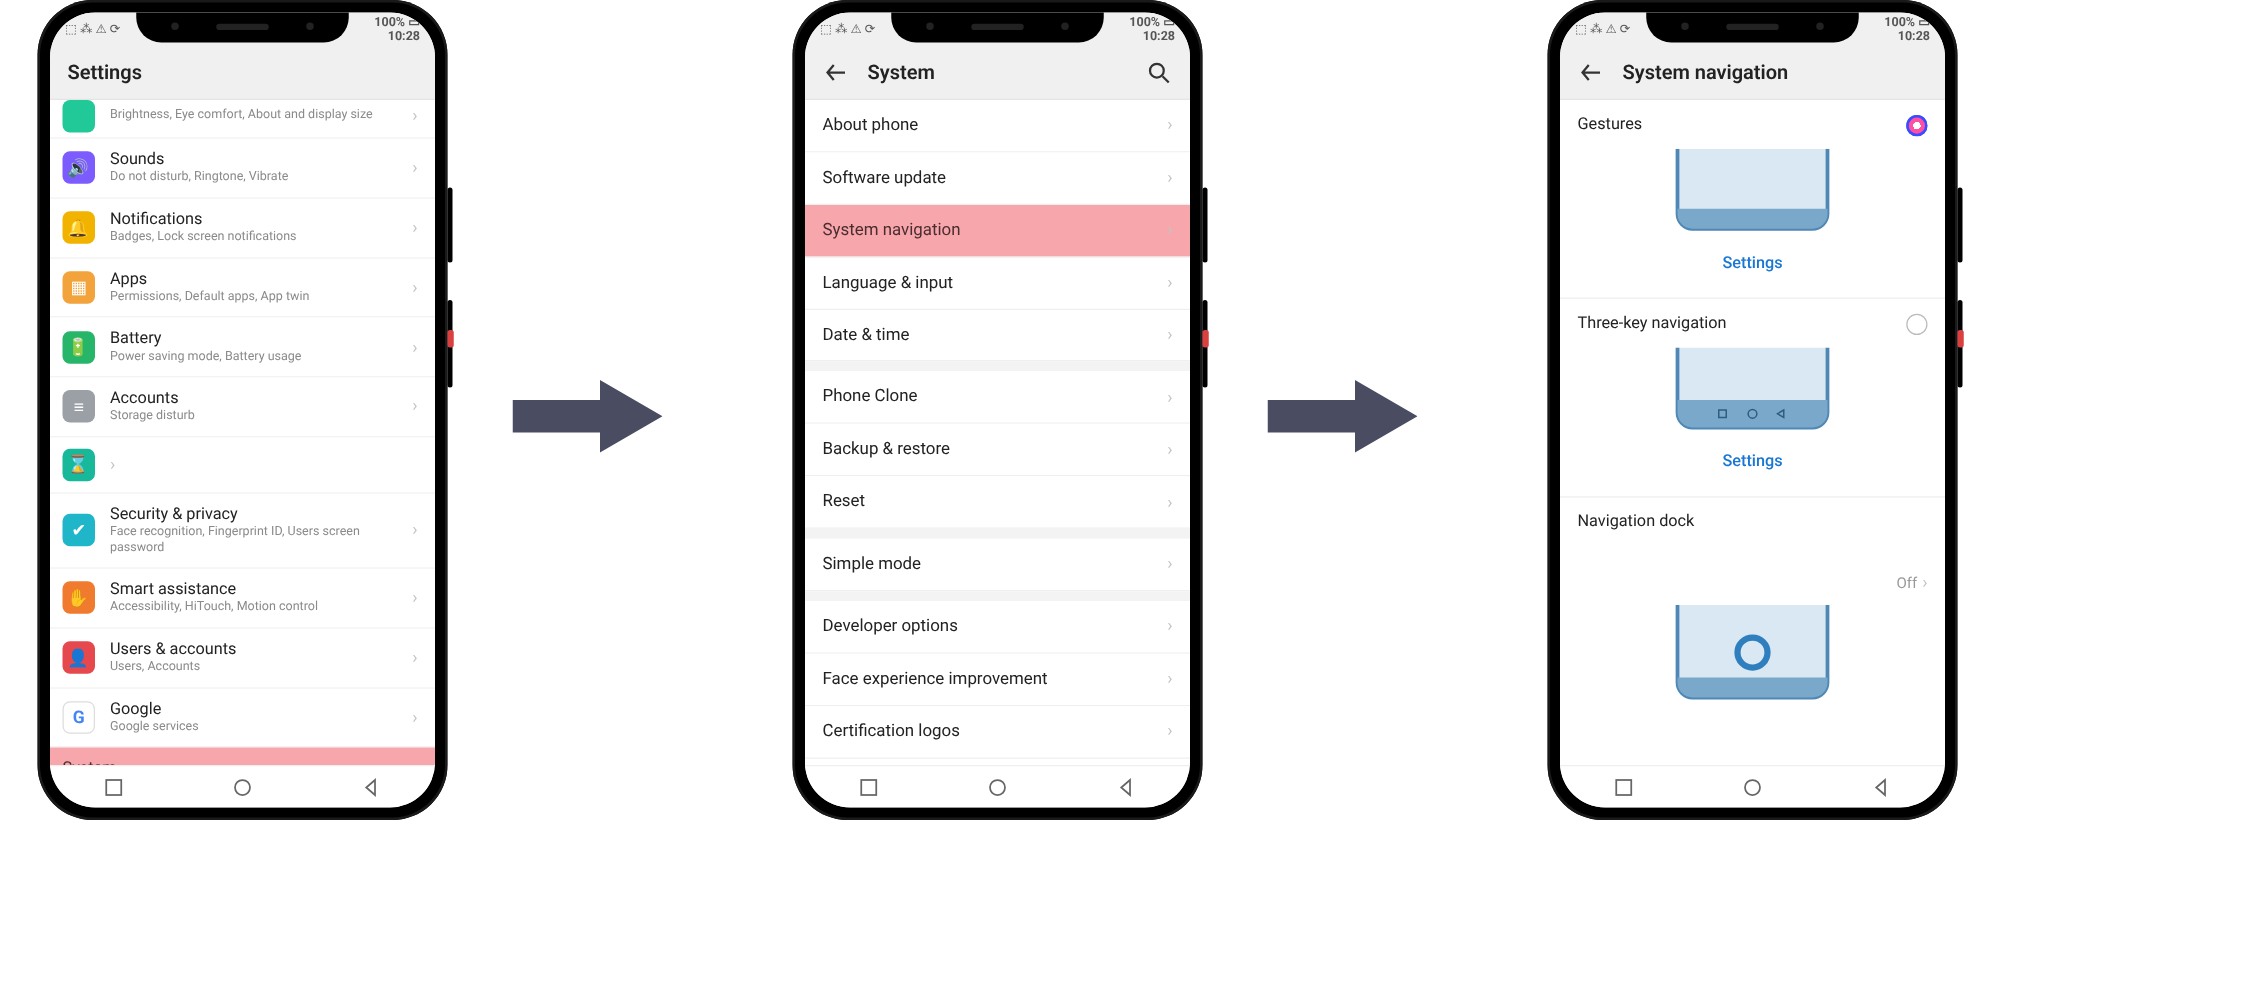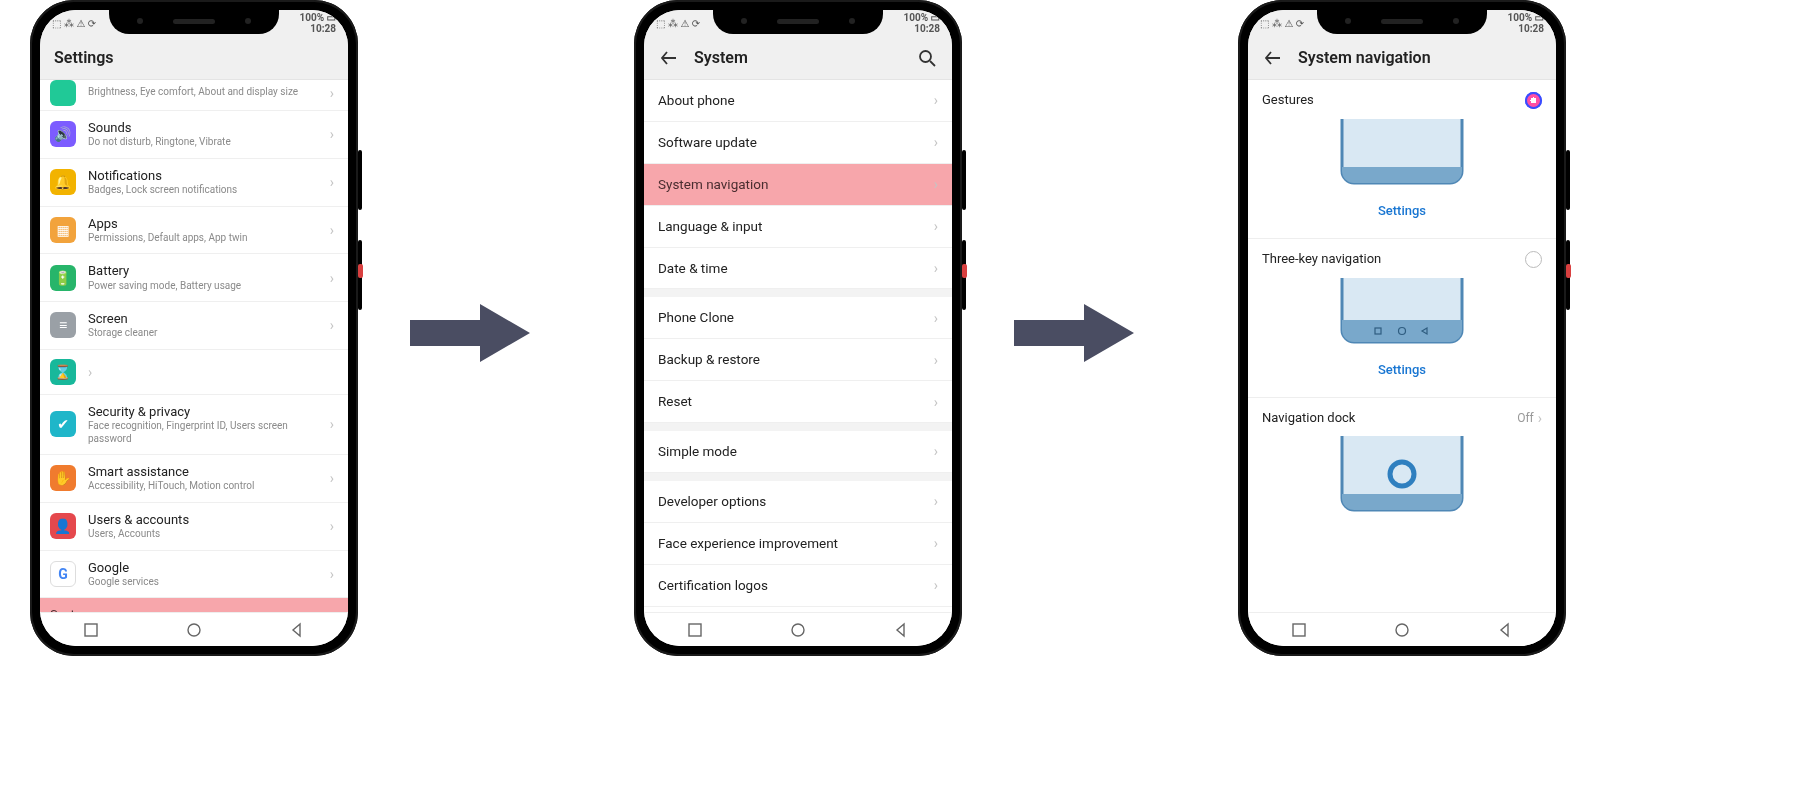--- a/index.html
+++ b/index.html
@@ -84,21 +84,21 @@
 
   
   .nav-option{padding:12px 14px 6px;}
   .nav-option-head{display:flex;align-items:flex-start;justify-content:space-between;font-size:13px;color:#222;}
   .radio{width:17px;height:17px;border-radius:50%;border:1.5px solid #bbb;background:#fff;}
   .radio.on{border:none;background:radial-gradient(circle,#fff 0 3px,#ff4fa3 3px 8px,#3a4cff 8px);box-shadow:0 0 0 2px #3a4cff inset;}
   .nav-preview{margin:10px auto 4px;}
   .nav-preview svg{display:block;margin:0 auto;}
   .settings-link{text-align:center;color:#1976d2;font-size:13px;font-weight:500;padding:10px 0 14px;}
   .divider{height:1px;background:#eee;margin:0;}
-  .opt-right{font-size:12px;color:#999;display:flex;align-items:center;gap:4px;}
+  .opt-right{font-size:12px;color:#999;display:flex;align-items:center;gap:4px;margin-top:48px;}
 
   
   .big-arrow{
     position:absolute;width:120px;height:66px;top:300px;
   }
   .big-arrow svg{width:100%;height:100%;}
 
 </style>
 </head>
 <body>
@@ -158,22 +158,22 @@
             <div class="iconbox" style="background:#27b56a">🔋</div>
             <div class="row-body">
               <div class="row-title">Battery</div>
               <div class="row-sub">Power saving mode, Battery usage</div>
             </div>
             <span class="chev">›</span>
           </div>
           <div class="row">
             <div class="iconbox" style="background:#9aa0a6">≡</div>
             <div class="row-body">
-              <div class="row-title">Screen</div>
-              <div class="row-sub">Storage cleaner</div>
+              <div class="row-title">Accounts</div>
+              <div class="row-sub">Storage disturb</div>
             </div>
             <span class="chev">›</span>
           </div>
           <div class="row">
             <div class="iconbox" style="background:#18b89b">⌛</div>
             <span class="chev">›</span>
           </div>
           <div class="row">
             <div class="iconbox" style="background:#1fb6c9">✔</div>
             <div class="row-body">

